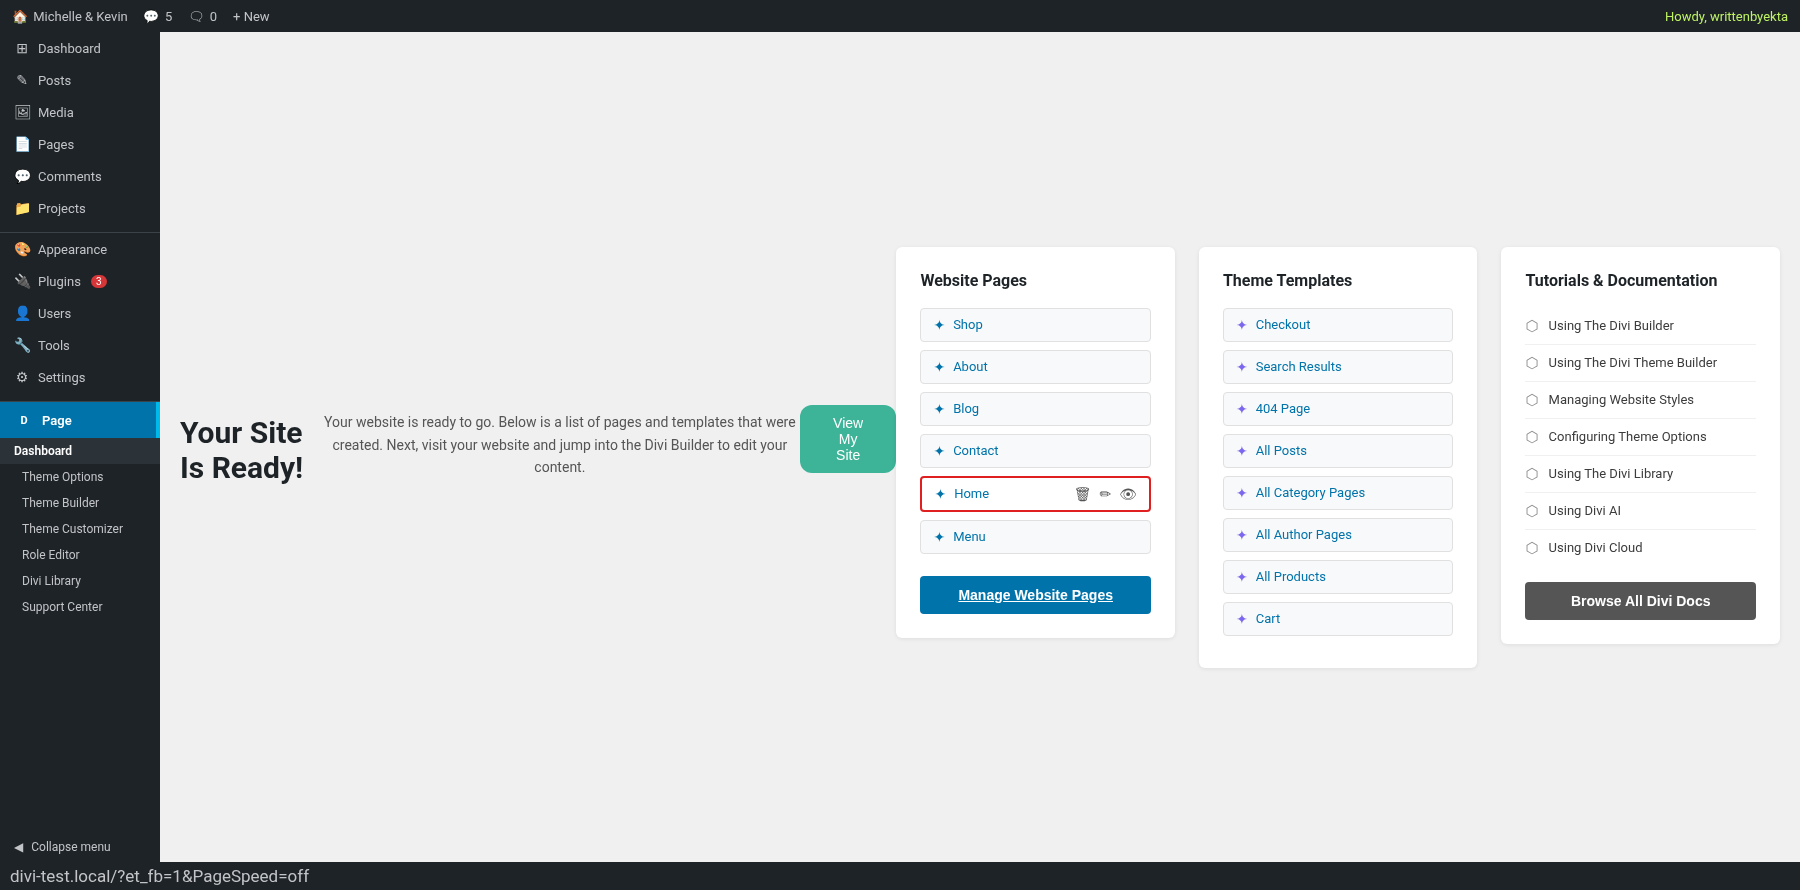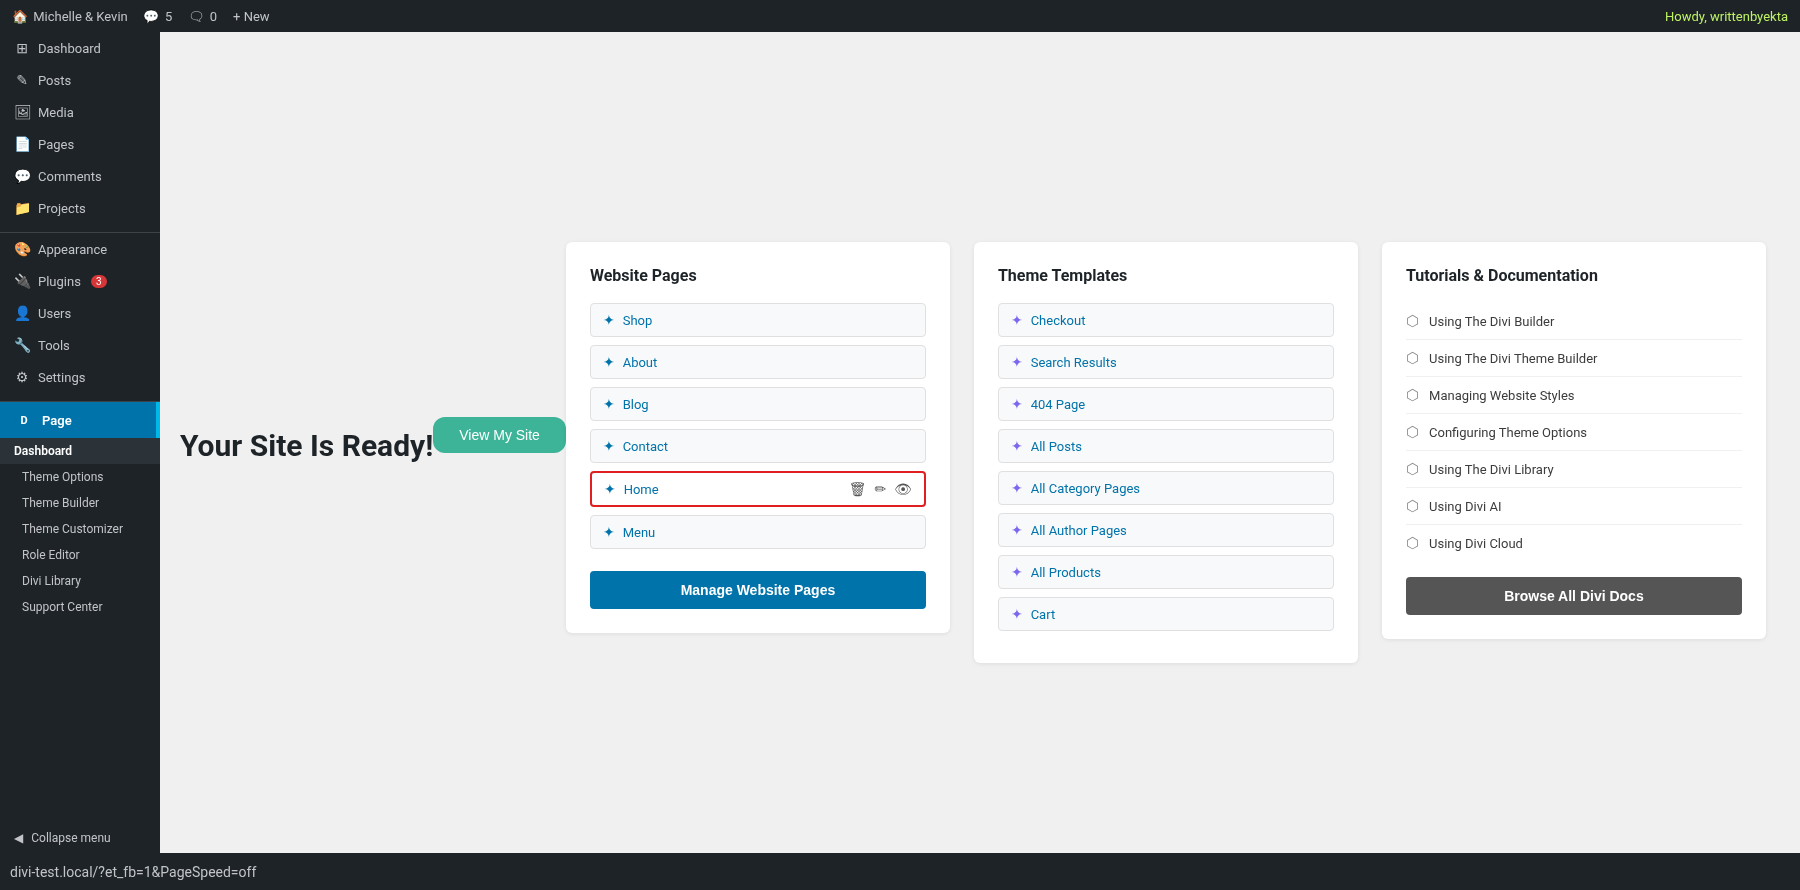--- a/index.html
+++ b/index.html
@@ -183,21 +183,21 @@
     .manage-btn {
       width: 100%;
       padding: 11px;
       border: none;
       border-radius: 4px;
       font-size: 14px;
       font-weight: 600;
       cursor: pointer;
       margin-top: 14px;
     }
-    .manage-btn.blue { background: #0073aa; color: #fff; }
+    .manage-btn.blue { background: #0073aa; color: #fff; text-decoration: underline; }
     .manage-btn.purple { background: #7b4fbe; color: #fff; }
 
     
     .doc-item {
       display: flex;
       align-items: center;
       gap: 10px;
       padding: 9px 0;
       border-bottom: 1px solid #f0f0f0;
       font-size: 13px;
@@ -217,23 +217,23 @@
       font-size: 14px;
       font-weight: 600;
       cursor: pointer;
       margin-top: 16px;
     }
 
     
     #status-bar {
       background: #1d2327;
       color: #c3c4c7;
-      font-size: 14px;
+      font-size: 17px;
       padding: 4px 10px;
-      height: 37px;
+      height: 28px;
       display: flex;
       align-items: center;
     }
 
     
     ::-webkit-scrollbar { width: 6px; }
     ::-webkit-scrollbar-track { background: #1d2327; }
     ::-webkit-scrollbar-thumb { background: #3c4348; border-radius: 3px; }
 
     
@@ -357,20 +357,21 @@
 
     <div class="sidebar-collapse">
       <span>◀</span>
       <span>Collapse menu</span>
     </div>
   </div>
 
   <div id="main-content">
 
     <h1 class="page-title">Your Site Is Ready!</h1>
+    <p class="page-subtitle">Your website is ready to go. Below is a list of pages and templates that were created. Next, visit your website and jump into the Divi Builder to edit your content.</p>
     <button class="view-site-btn">View My Site</button>
 
     <div class="cards-row">
 
       <div class="card">
         <div class="card-title">Website Pages</div>
 
         <div class="list-item">
           <span class="item-icon blue">✦</span>
           <span>Shop</span>

